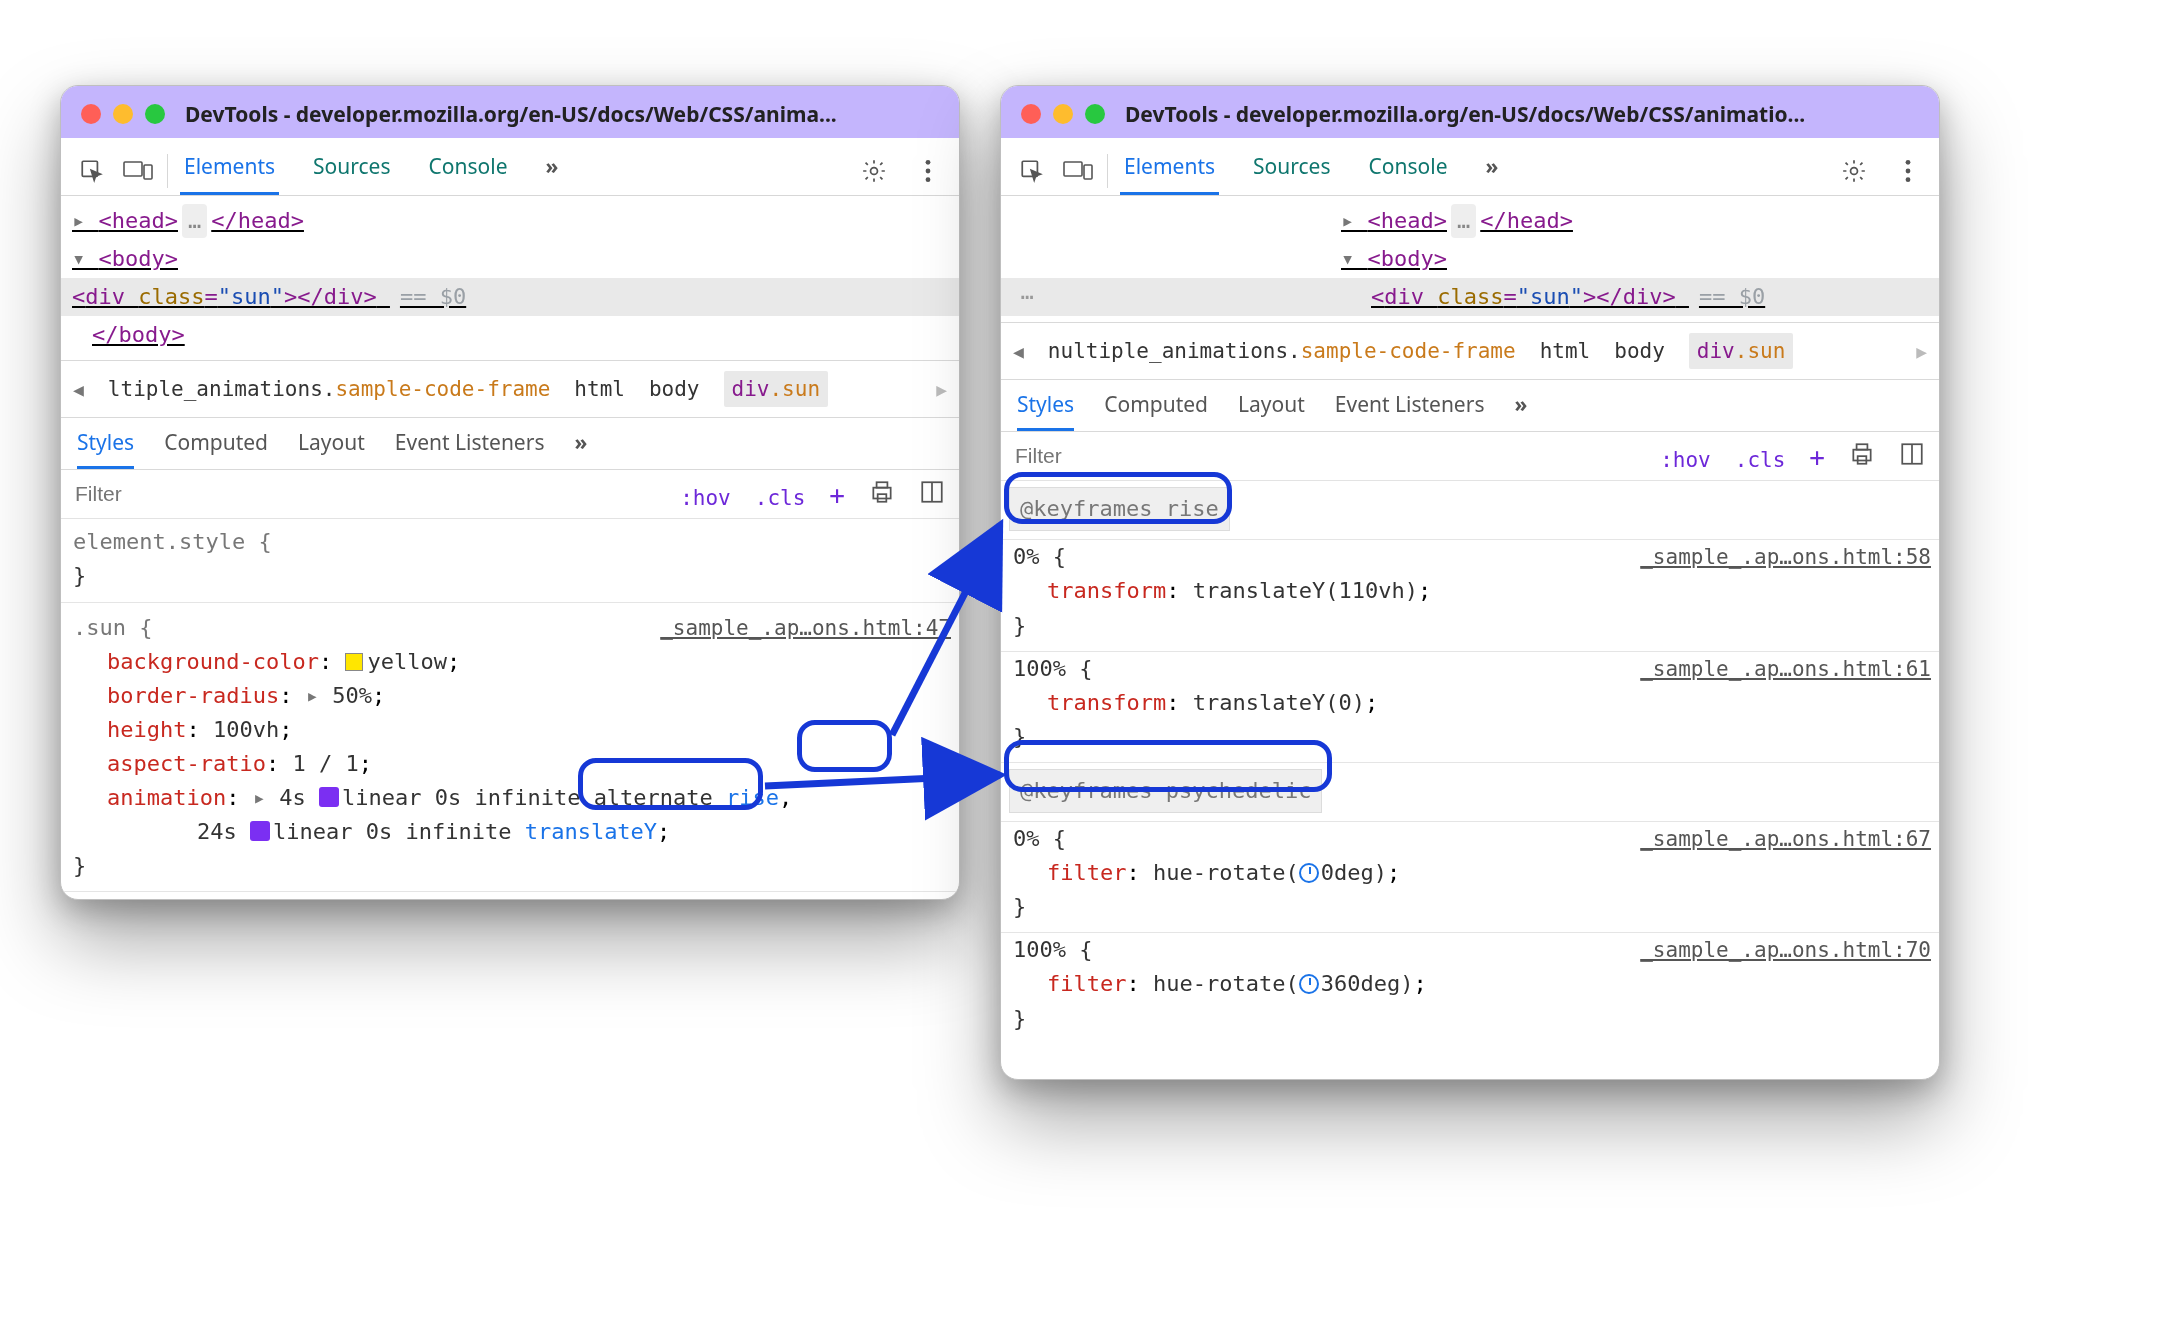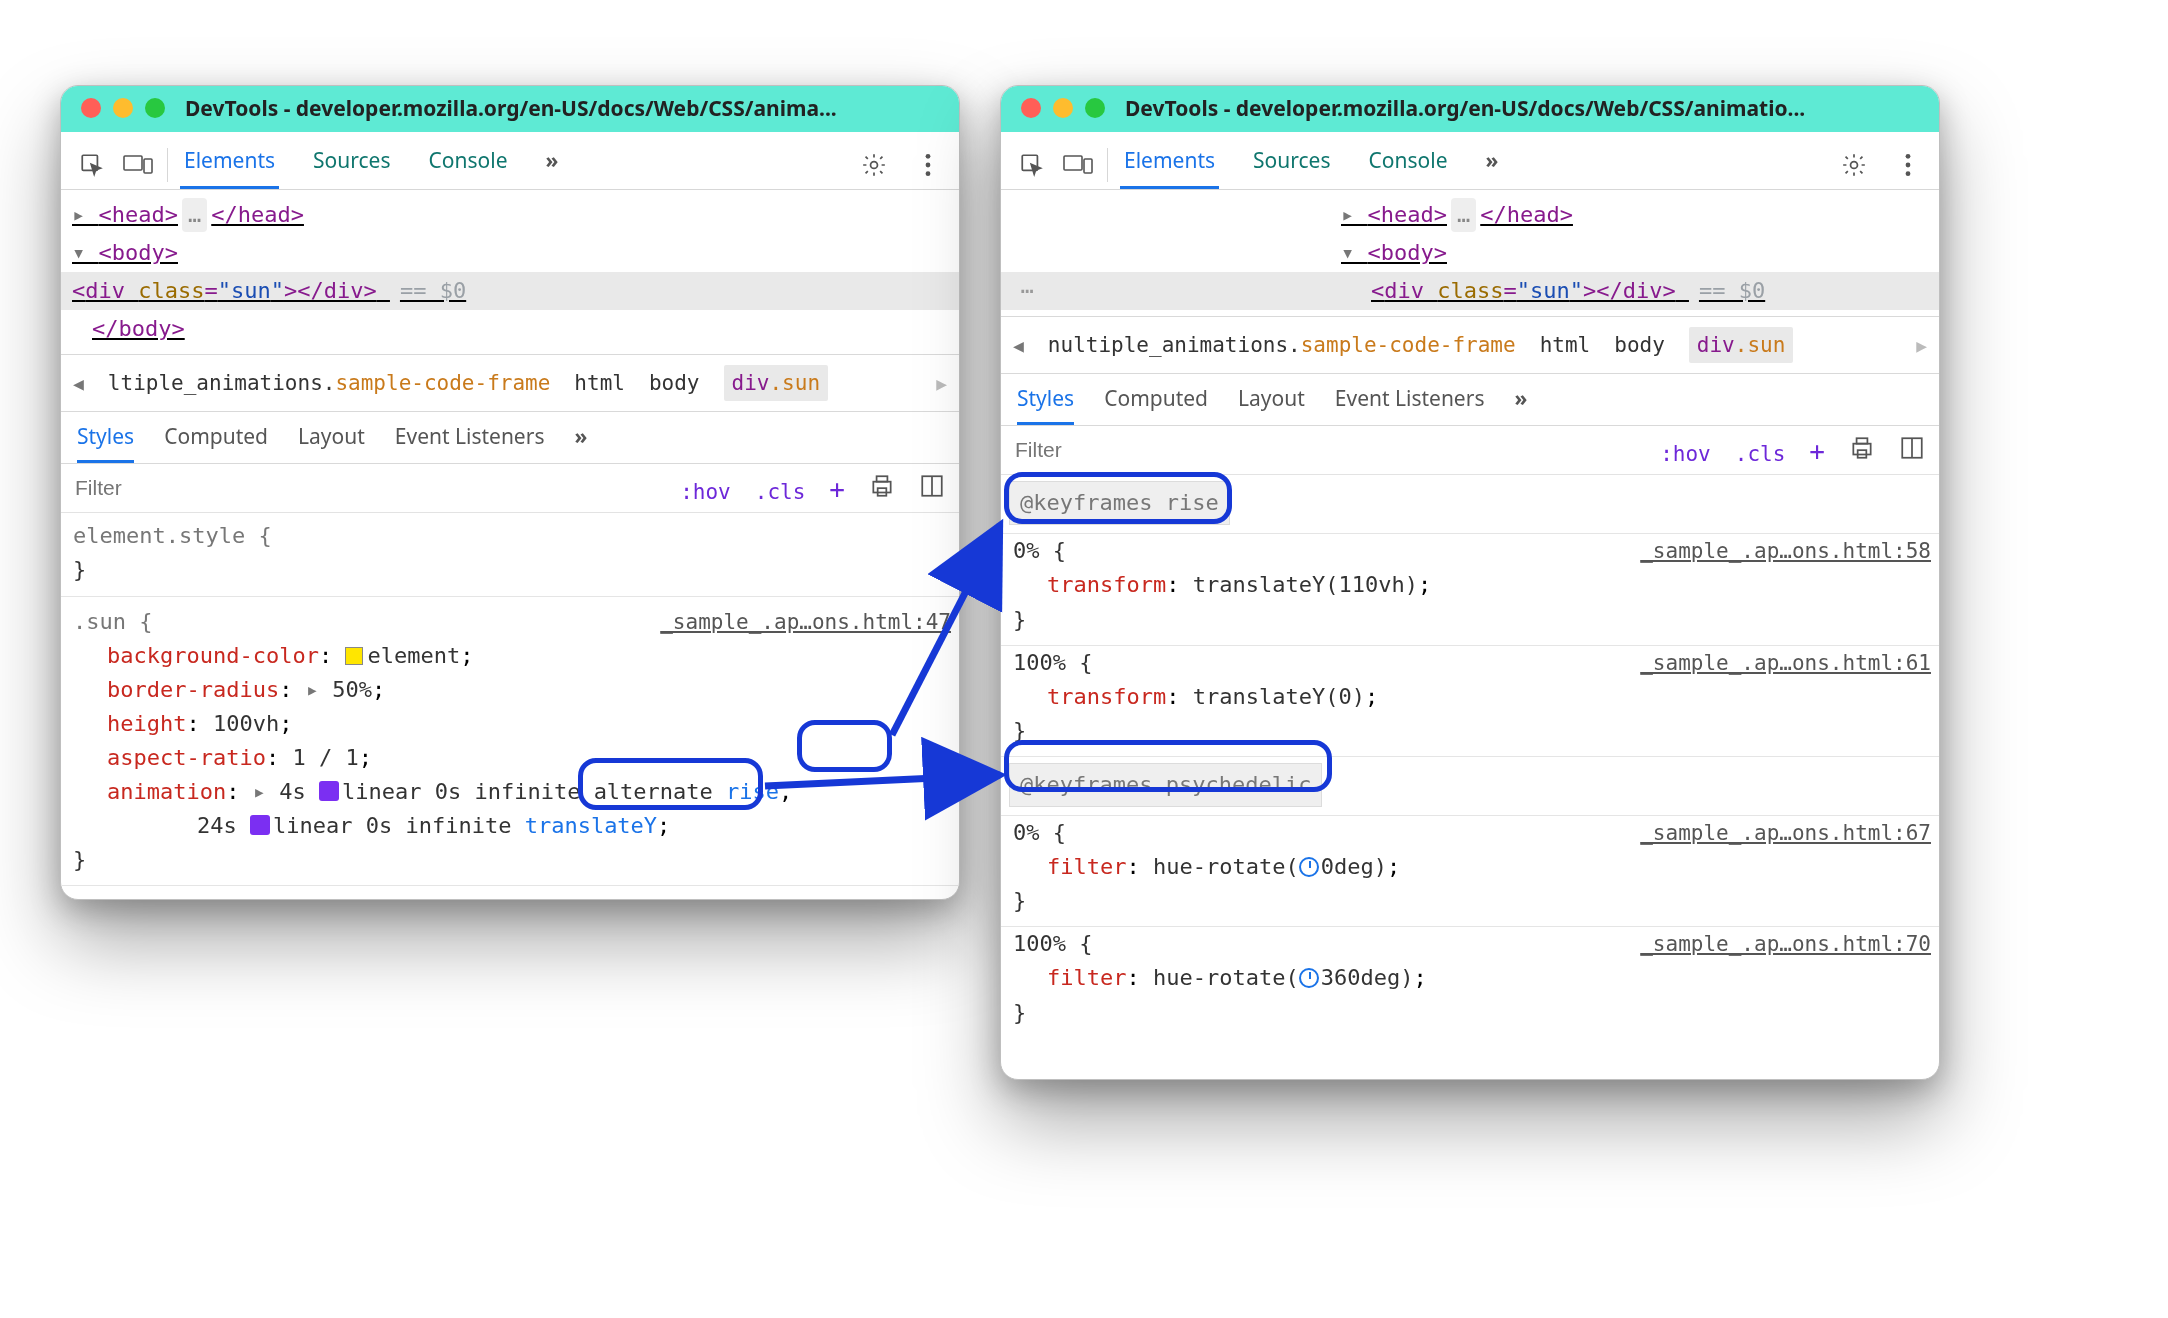--- a/index.html
+++ b/index.html
@@ -19,21 +19,21 @@
     border: 1px solid #bfbfbf;
     border-radius: 18px;
     box-shadow: 0 40px 80px rgba(0,0,0,0.35), 0 10px 30px rgba(0,0,0,0.25);
     overflow: hidden;
   }
   .win-left { left: 60px; top: 85px; width: 900px; height: 815px; }
   .win-right { left: 1000px; top: 85px; width: 940px; height: 995px; }
 
   .titlebar {
     display: flex; align-items: center; gap: 12px;
-    padding: 8px 18px 10px 20px; background: #5eead4;
+    padding: 14px 18px 10px 20px; background: #c4b5fd;
   }
   .tl-btn { width: 20px; height: 20px; border-radius: 50%; }
   .tl-red { background:#ff5f57; } .tl-yellow{background:#febc2e;} .tl-green{background:#28c840;}
   .titlebar .title { font-weight: 700; color:#222; margin-left: 8px; white-space: nowrap; overflow:hidden; text-overflow: ellipsis;}
 
   .toolbar {
     display:flex; align-items:center; gap:12px; padding: 8px 14px 0 14px;
     border-bottom: 1px solid #d7d7d7;
   }
   .toolbar .iconbtn { width:34px; height:34px; display:flex; align-items:center; justify-content:center; color:#555; }
@@ -210,21 +210,21 @@
       <div class="sel-gray">element.style {</div>
       <div class="brace">}</div>
       <div class="divline"></div>
 
       <div class="rule">
         <div class="ruleheader">
           <span class="sel-gray">.sun {</span>
           <span class="source">_sample_.ap…ons.html:47</span>
         </div>
         <div style="padding-left:34px">
-          <div><span class="prop">background-color</span>: <span class="swatch"></span><span class="valnum">element</span>;</div>
+          <div><span class="prop">background-color</span>: <span class="swatch"></span><span class="valnum">yellow</span>;</div>
           <div><span class="prop">border-radius</span>: <span class="triangle">▸ </span><span class="valnum">50%</span>;</div>
           <div><span class="prop">height</span>: <span class="valnum">100vh</span>;</div>
           <div><span class="prop">aspect-ratio</span>: <span class="valnum">1 / 1</span>;</div>
           <div><span class="prop">animation</span>: <span class="triangle">▸ </span><span class="valnum">4s </span><span class="easeicon"></span><span class="valnum">linear 0s infinite alternate </span><span class="kflink">rise</span>,</div>
           <div style="padding-left:90px"><span class="valnum">24s </span><span class="easeicon"></span><span class="valnum">linear 0s infinite </span><span class="kflink">translateY</span>;</div>
         </div>
         <div class="brace">}</div>
       </div>
       <div class="divline"></div>
     </div>

